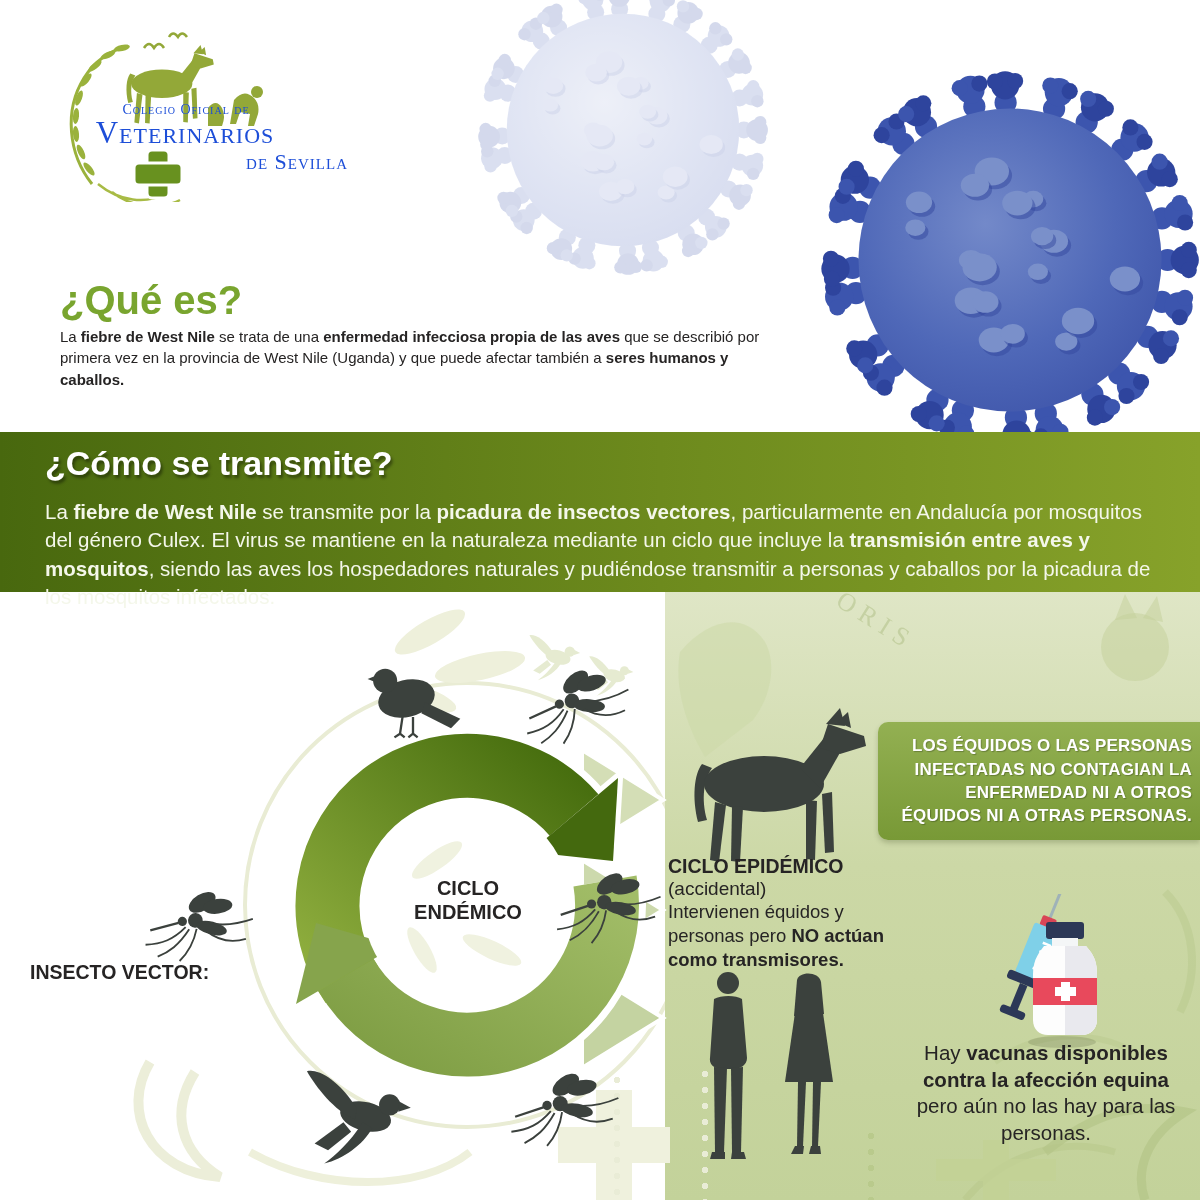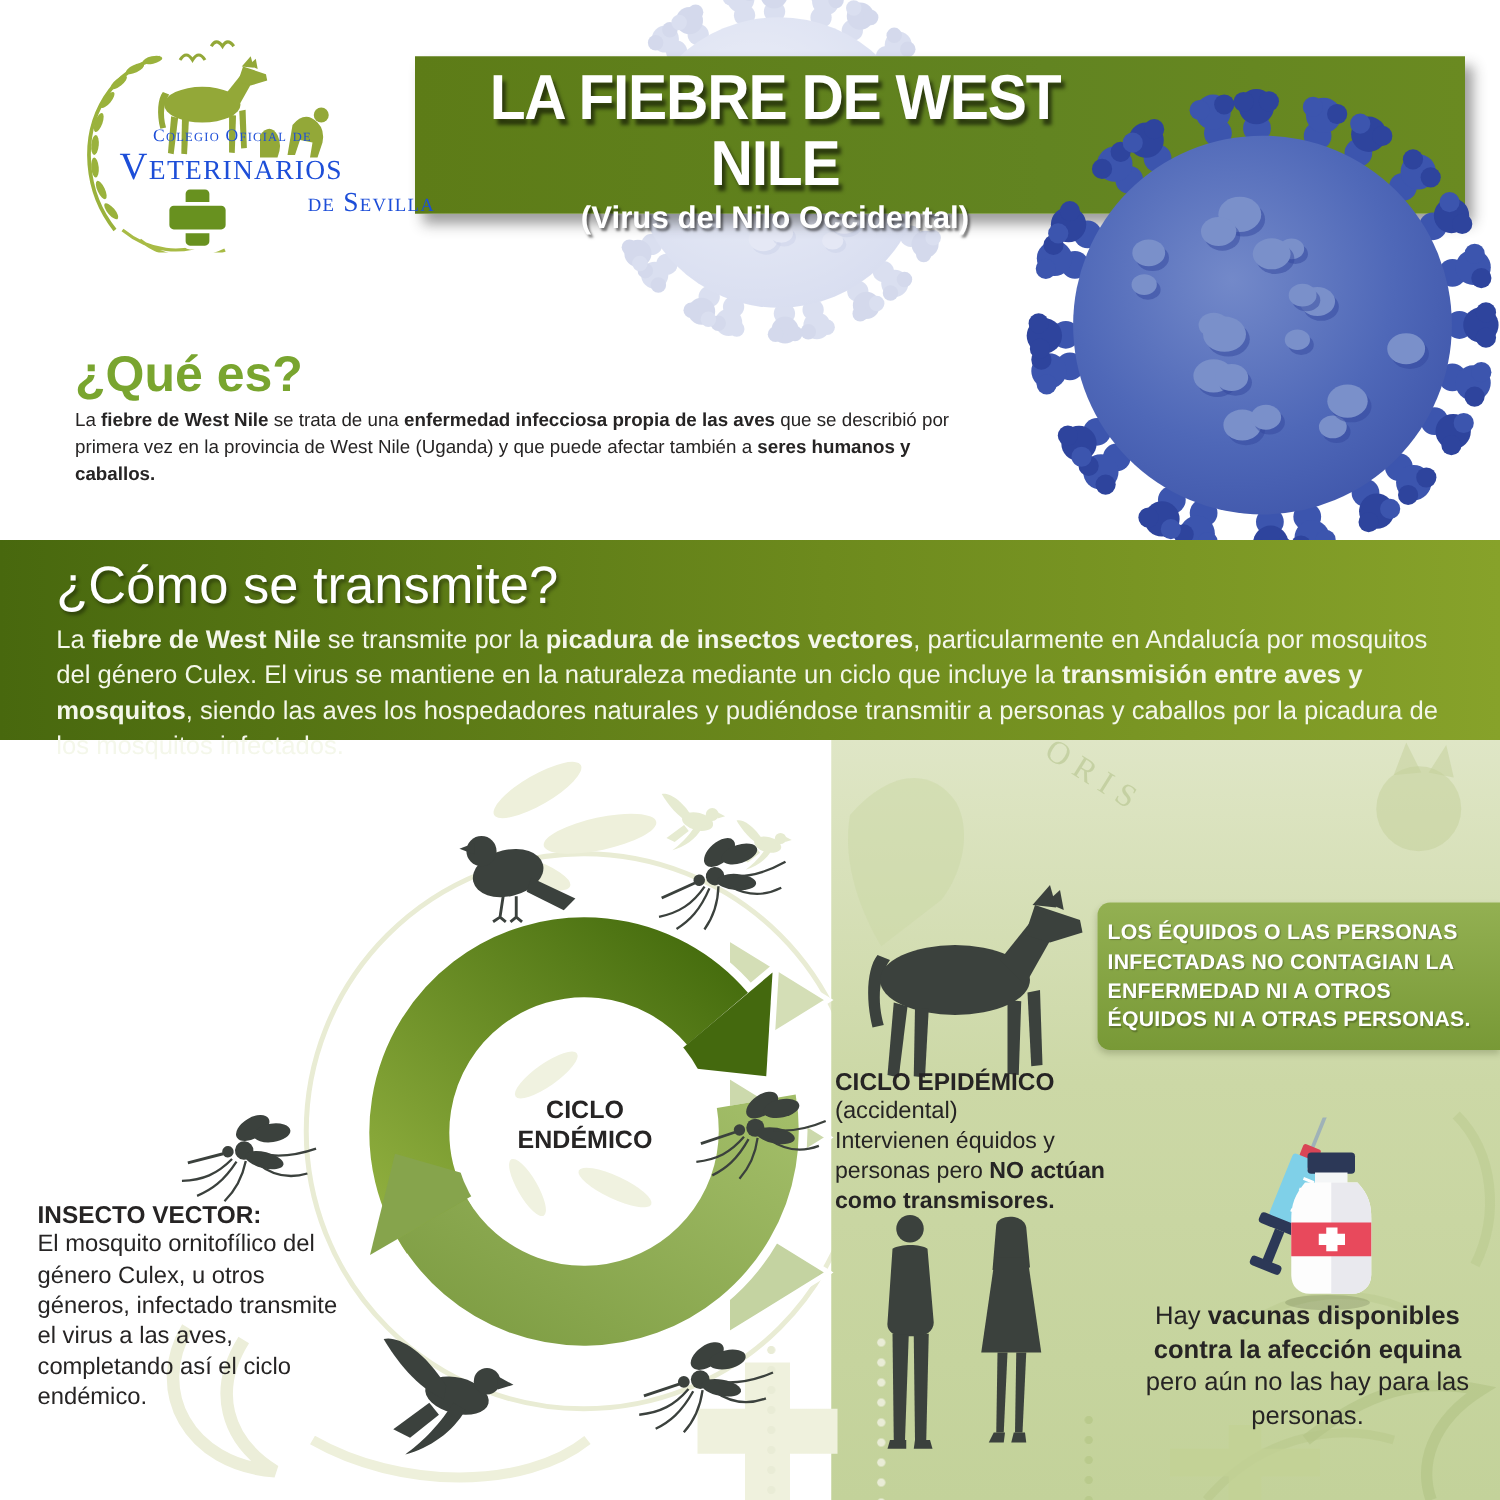--- a/index.html
+++ b/index.html
@@ -20,40 +20,40 @@
   .logo-text{font-family:"Liberation Serif",serif;color:#1d4ed8;font-variant-caps:small-caps}
   .logo-l1{left:58px;top:80px;width:160px;text-align:center;font-size:14px;letter-spacing:1px}
   .logo-l2{left:22px;top:93px;width:230px;text-align:center;font-size:31px;letter-spacing:1px}
   .logo-l3{left:90px;top:127px;width:210px;text-align:right;font-size:22px;letter-spacing:1px}
   
   .h-quees{left:60px;top:278px;font-size:40px;font-weight:bold;color:#79a52f;z-index:4}
   .p-quees{left:60px;top:326px;width:724px;font-size:15px;line-height:1.42;z-index:4}
   
   .transmite{left:0;top:432px;width:1200px;height:160px;z-index:4;
              background:linear-gradient(90deg,#48680e,#6d8a1d 55%,#87a22a)}
-  .h-trans{left:45px;top:12px;font-size:42px;font-weight:normal;color:#fff;
+  .h-trans{left:45px;top:12px;font-size:34px;font-weight:bold;color:#fff;
            text-shadow:2px 3px 3px rgba(0,0,0,.4)}
   .p-trans{left:45px;top:66px;width:1125px;font-size:20.5px;line-height:1.38;color:#f4f7ea}
   
   .panel{left:665px;top:592px;width:535px;height:608px;overflow:hidden;
          background:linear-gradient(180deg,#dfe6c6,#ccd8a6 45%,#c3d29a)}
   .left-col{width:272px;text-align:center}
   .blk-title{font-size:19.5px;font-weight:bold;line-height:1.25}
   .blk-sub{font-size:19px}
   .blk-body{font-size:19px;line-height:1.28;text-align:left}
   .reservorios{left:30px;top:652px}
   .insecto{left:30px;top:960px;width:252px;text-align:left}
   .cycle-label{left:403px;top:876px;width:130px;text-align:center;font-size:20px;
                font-weight:bold;line-height:1.2;z-index:5}
   .accidentales{left:690px;top:652px;width:480px;text-align:center;z-index:5}
   .equidos-box{left:878px;top:722px;width:322px;height:118px;z-index:5;
                border-radius:10px 0 0 10px;display:flex;align-items:center;
                background:linear-gradient(180deg,#93b052,#789936);
                box-shadow:0 3px 5px rgba(60,70,30,.25)}
-  .equidos-text{width:100%;padding:0 8px;text-align:left;color:#fff;font-weight:bold;
+  .equidos-text{width:100%;padding:0 8px;text-align:right;color:#fff;font-weight:bold;
                 font-size:17px;line-height:1.38;letter-spacing:.2px;
                 text-shadow:1px 1px 1px rgba(0,0,0,.25)}
   .epidemico{left:668px;top:854px;width:220px;z-index:5}
   .epi-body{font-size:18.5px;line-height:1.3}
   .vac-text{left:912px;top:1040px;width:268px;text-align:center;font-size:20.5px;
             line-height:1.3;z-index:5}
   .sil{color:#3b413d}
   .faint-sil{color:#e6ebd1}
   .dotcol{width:10px;background-image:radial-gradient(circle,#e9ecd6 3px,transparent 3.5px);
           background-size:10px 16px;z-index:1}
@@ -325,26 +325,20 @@
       <ellipse cx="270.33852388521103" cy="264.3162995277169" rx="16" ry="12.8" fill="#9aa6d4" opacity="0.5"></ellipse>
       <ellipse cx="267.33852388521103" cy="260.3162995277169" rx="16" ry="13.12" fill="#ccd3ec"></ellipse>
       <ellipse cx="178.63960984210956" cy="245.6101161561472" rx="13" ry="10.4" fill="#9aa6d4" opacity="0.5"></ellipse>
       <ellipse cx="175.63960984210956" cy="241.6101161561472" rx="13" ry="10.66" fill="#ccd3ec"></ellipse>
       <ellipse cx="109.27575265514189" cy="172.01734645919692" rx="10" ry="8" fill="#9aa6d4" opacity="0.5"></ellipse>
       <ellipse cx="106.27575265514189" cy="168.01734645919692" rx="10" ry="8.2" fill="#ccd3ec"></ellipse>
       <ellipse cx="210.25945999824708" cy="147.62008081037192" rx="15" ry="12" fill="#9aa6d4" opacity="0.5"></ellipse>
       <ellipse cx="207.25945999824708" cy="143.62008081037192" rx="15" ry="12.299999999999999" fill="#ccd3ec"></ellipse>
     </svg>
 
-  <div class="abs banner">
-    <div class="abs banner-text">
-      <div class="banner-title">LA FIEBRE DE WEST NILE</div>
-      <div class="banner-sub">(Virus del Nilo Occidental)</div>
-    </div>
-  </div>
 
   <svg id="virus-big" class="abs z3" style="left:808px;top:58px;width:404px;height:404px" viewBox="0 0 400 400">
     <defs>
       <radialGradient id="vg1" cx="42%" cy="38%" r="78%">
         <stop offset="0" stop-color="#7389c9"></stop>
           <stop offset=".55" stop-color="#4f68b8"></stop>
           <stop offset="1" stop-color="#3a50a6"></stop>
       </radialGradient>
     </defs>
   <circle cx="356" cy="200" r="11" fill="#3c55ae"></circle>
@@ -569,21 +563,20 @@
 
   <svg class="abs sil z5" style="left:690px;top:702px;width:180px;height:165px" viewBox="0 0 180 165">
       <use href="#sym-horse" width="180" height="165"></use>
     </svg>
   <svg class="abs sil z5" style="left:690px;top:970px;width:170px;height:200px" viewBox="0 0 170 200">
       <use href="#sym-people" width="170" height="200"></use>
     </svg>
 
   <div class="abs insecto z5">
     <div class="blk-title">INSECTO VECTOR:</div>
-    <div class="blk-body">El mosquito ornitofílico del género Culex, u otros géneros, infectado transmite el virus a las aves, completando así el ciclo endémico.</div>
   </div>
 
   <div class="abs equidos-box">
     <div class="equidos-text">LOS ÉQUIDOS O LAS PERSONAS INFECTADAS NO CONTAGIAN LA ENFERMEDAD NI A OTROS ÉQUIDOS NI A OTRAS PERSONAS.</div>
   </div>
   <div class="abs epidemico">
     <div class="blk-title">CICLO EPIDÉMICO</div>
     <div class="blk-sub">(accidental)</div>
     <div class="epi-body"><span>Intervienen équidos y personas pero </span><span class="b">NO actúan como transmisores.</span></div>
   </div>

